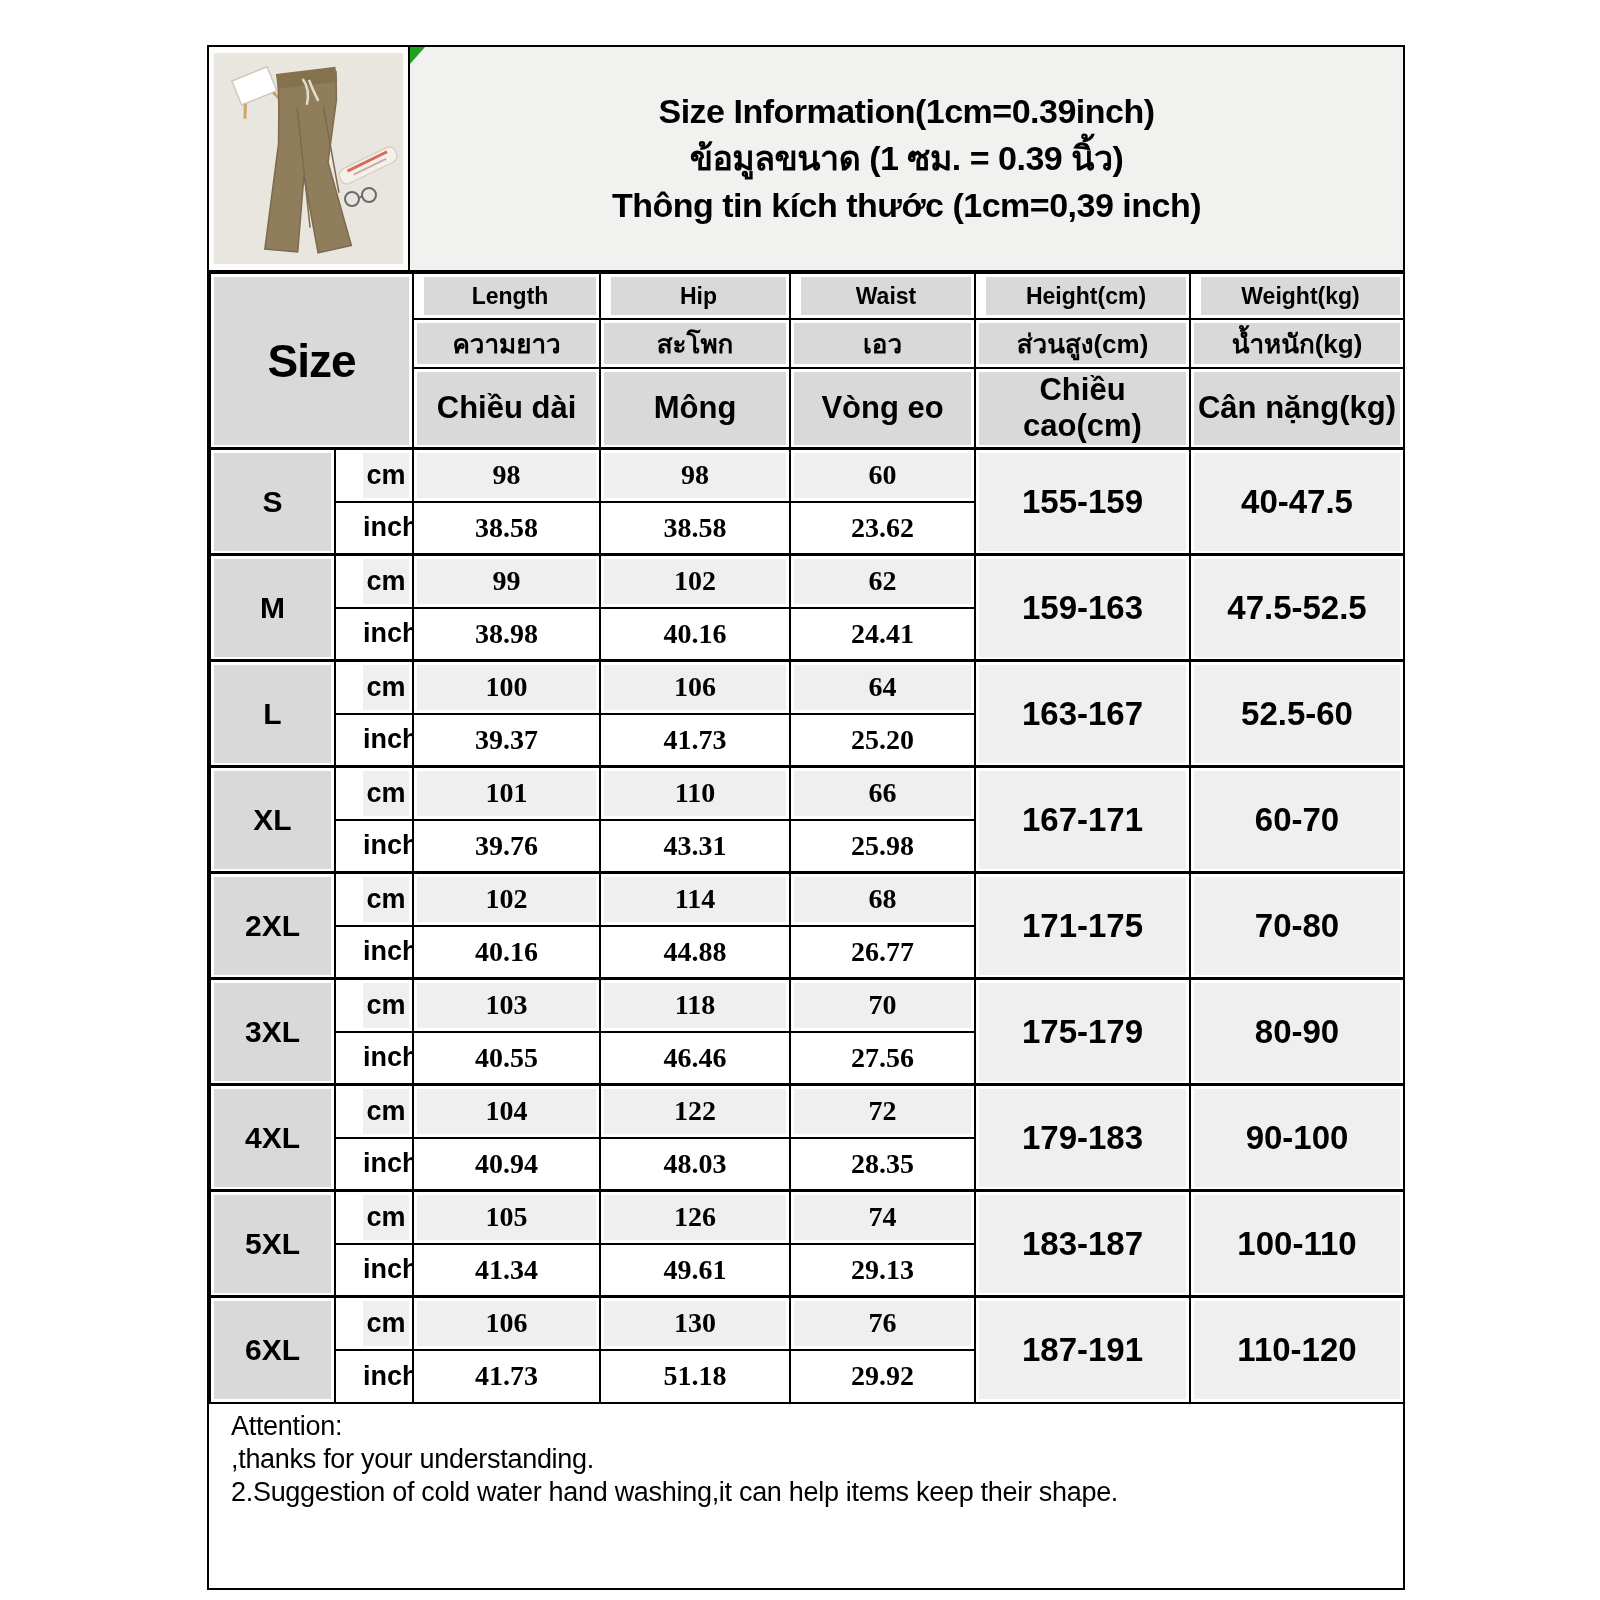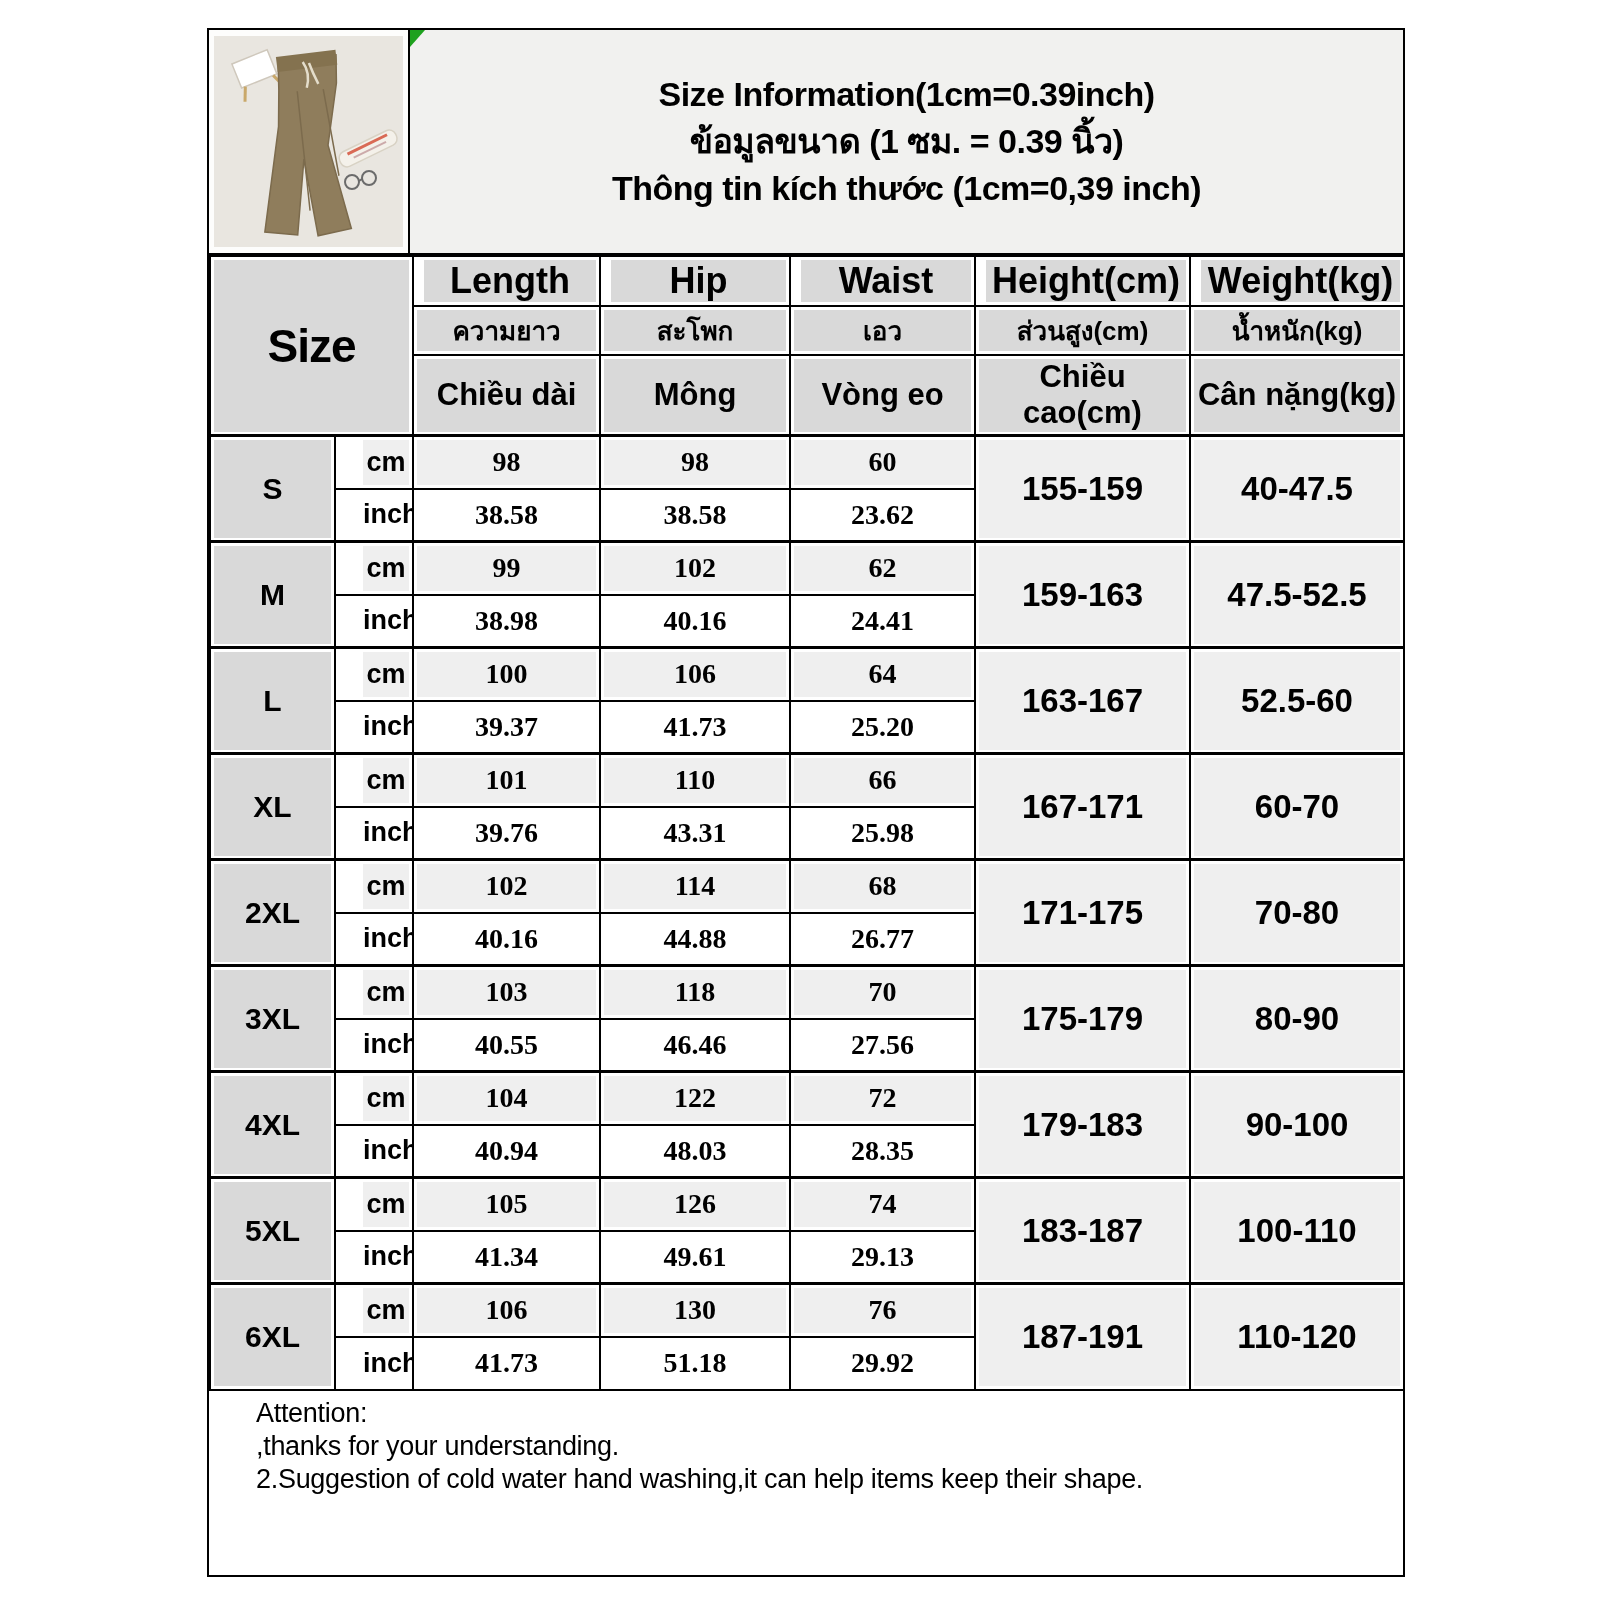--- a/index.html
+++ b/index.html
@@ -1,21 +1,21 @@
 <!DOCTYPE html>
 <html><head>
 <meta charset="utf-8">
 <style>
   * { box-sizing: border-box; margin: 0; padding: 0; }
   html, body { width: 1600px; height: 1600px; background: #ffffff; }
   body { font-family: "Liberation Sans", "DejaVu Sans", sans-serif; color: #000; position: relative; }
 
   .sheet {
     position: absolute;
-    left: 207px; top: 28px;
+    left: 207px; top: 45px;
     width: 1198px;
     border: 2px solid #000;
     background: #fff;
   }
 
   
   .top-row { display: flex; height: 225px; border-bottom: 2px solid #000; }
   .photo-cell {
     width: 201px; flex: 0 0 201px;
     border-right: 2px solid #000;
@@ -46,36 +46,35 @@
     overflow: hidden;
   }
   thead tr { height: 46px; }
   tbody tr { height: 53px; }
   tbody tr.row-cm td { border-top-width: 3px; }
 
   .shade-d { background: #d9d9d9; background-clip: content-box; padding: 3px; }
   .shade-l { background: #efefef; background-clip: content-box; padding: 3px; }
 
   td.size-big { font-size: 46px; letter-spacing: -1px; }
-  thead td.h-en { font-size: 36px; padding-left: 10px; }
+  thead td.h-en { font-size: 23px; padding-left: 10px; }
   thead td.h-th { font-size: 26px; }
   thead td.h-vi { font-size: 31px; }
   td.size-label { font-size: 30px; }
   td.unit { font-size: 27px; padding-left: 27px; }
   td.val { font-size: 28px; font-family: Liberation Serif, serif; }
   td.hw { font-size: 33px; }
 
   
   .attention {
     height: 184px;
     background: #fff;
-    padding: 6px 8px;
+    padding: 6px 22px;
     font-size: 27px; line-height: 33px;
     letter-spacing: -0.3px;
-    margin-left: 39px;
   }
 
   
   svg .thin { stroke-width: 1.5; }
 </style>
 </head>
 <body>
 
 <div class="sheet">
 

